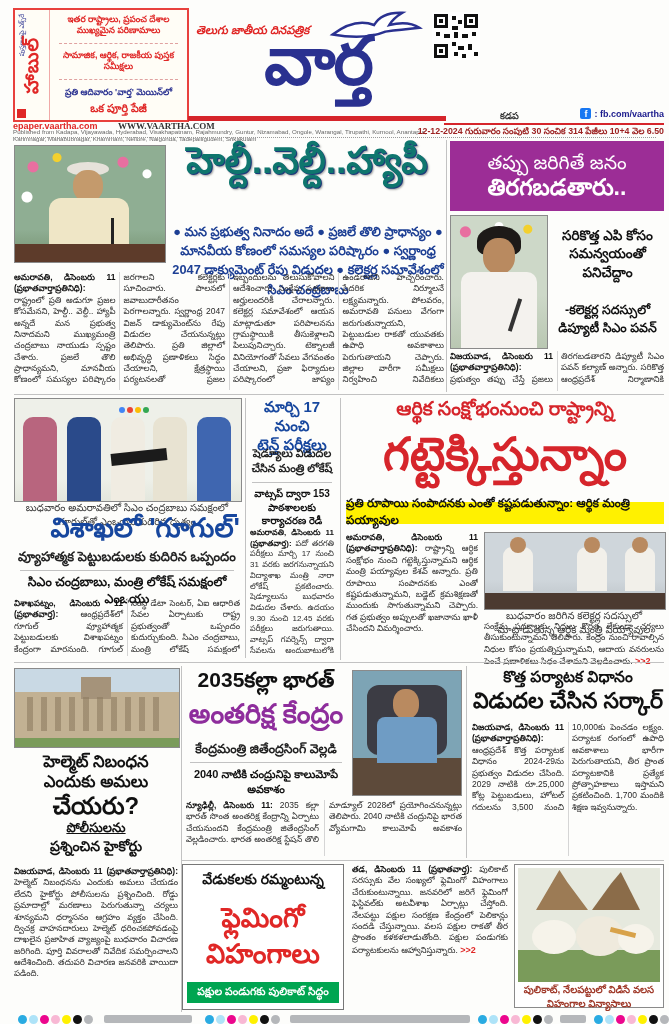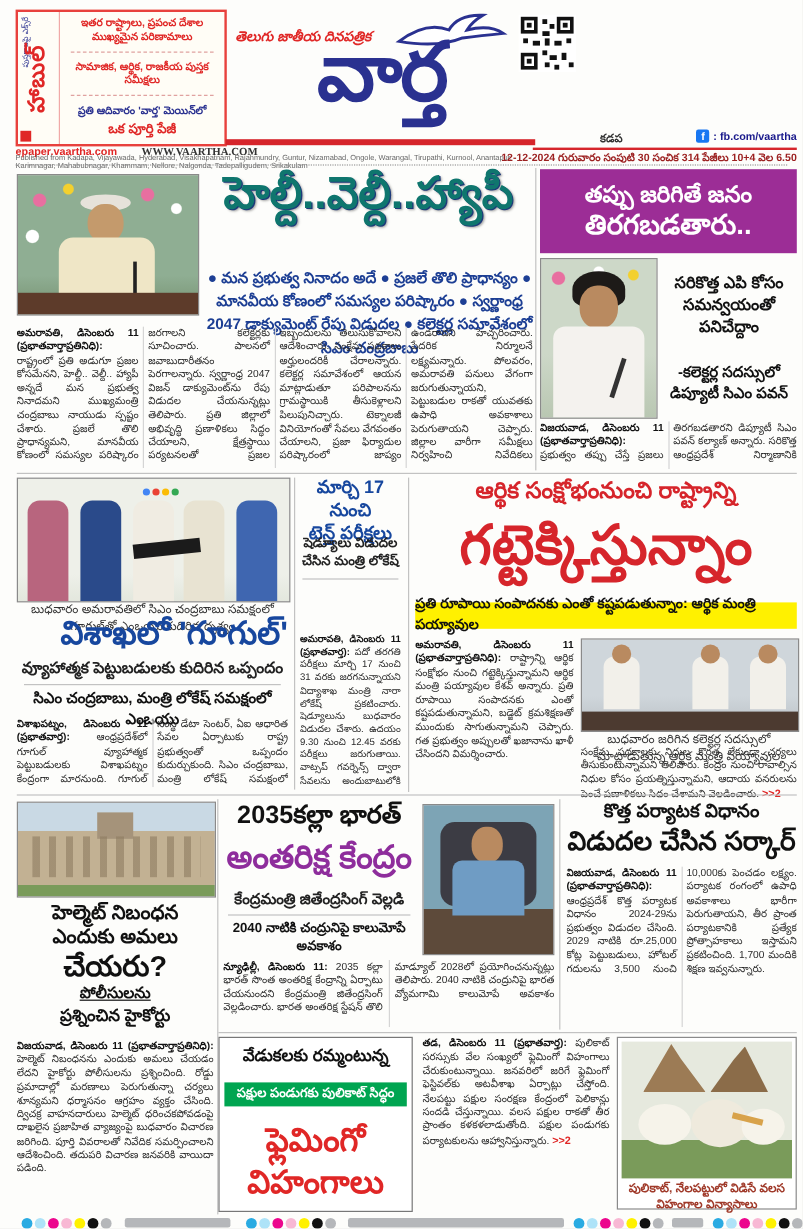--- a/index.html
+++ b/index.html
@@ -121,21 +121,21 @@
 
   
   #lead-hl{left:168px;top:142px;width:278px;font-size:37px;font-weight:800;color:#0f766e;text-align:center;line-height:1.05;
       text-shadow:1px 1px 0 #1d3a7a,2px 2px 2px rgba(0,0,0,.35);}
   #lead-deck{left:170px;top:222px;width:276px;font-size:12.8px;font-weight:bold;color:#1d3f94;text-align:center;line-height:1.5;}
   #lead-body{left:14px;top:272px;width:430px;height:118px;column-count:4;column-gap:8px;column-rule:1px solid #d5d5d5;}
 
   
   #pawan-box{left:450px;top:141px;width:214px;height:70px;background:#9c2d96;color:#fff;display:flex;flex-direction:column;
       align-items:center;justify-content:center;line-height:1.15;}
-  #pawan-box .l1{font-size:19px;font-weight:700;}
+  #pawan-box .l1{font-size:19px;font-weight:400;}
   #pawan-box .l2{font-size:23px;font-weight:800;}
   #pawan-side{left:551px;top:217px;width:113px;height:130px;display:flex;flex-direction:column;justify-content:space-around;}
   #pawan-side .s1{font-size:13.5px;font-weight:bold;color:#111;text-align:center;line-height:1.4;}
   #pawan-side .s2{font-size:12.5px;font-weight:bold;color:#111;text-align:center;line-height:1.4;}
   #pawan-body{left:450px;top:351px;width:214px;height:40px;column-count:2;column-gap:8px;column-rule:1px solid #d5d5d5;}
 
   
   #google-cap{left:14px;top:502px;width:226px;}
   #google-hl{left:14px;top:513px;width:226px;font-size:27px;font-weight:800;color:#17479e;text-align:right;}
   #google-d1{left:14px;top:549px;width:226px;font-size:13px;font-weight:bold;color:#222;text-align:center;}
@@ -336,20 +336,21 @@
   </div>
 
   <div class="vr" style="left:245px;top:398px;height:260px;"></div>
 
   <div id="tenth-hl" class="abs">
     <div>మార్చి 17 నుంచి</div>
     <div>టెన్త్ పరీక్షలు</div>
   </div>
   <div id="tenth-d1" class="abs">షెడ్యూలు విడుదల చేసిన మంత్రి లోకేష్</div>
   <div id="tenth-rule" class="hrl"></div>
+  <div id="tenth-d2" class="abs">వాట్సప్ ద్వారా 153 పాఠశాలలకు కార్యాచరణ రెడీ</div>
   <div id="tenth-body" class="abs body-txt">
     <span class="dl">అమరావతి, డిసెంబరు 11 (ప్రభాతవార్త):</span>
     <span>పదో తరగతి పరీక్షలు మార్చి 17 నుంచి 31 వరకు జరగనున్నాయని విద్యాశాఖ మంత్రి నారా లోకేష్ ప్రకటించారు. షెడ్యూలును బుధవారం విడుదల చేశారు. ఉదయం 9.30 నుంచి 12.45 వరకు పరీక్షలు జరుగుతాయి. వాట్సప్ గవర్నెన్స్ ద్వారా సేవలను అందుబాటులోకి తెచ్చేందుకు కార్యాచరణ సిద్ధమని తెలిపారు.</span>
   </div>
 
   <div class="vr" style="left:340px;top:398px;height:262px;"></div>
 
   <div id="fin-h1" class="abs">ఆర్థిక సంక్షోభంనుంచి రాష్ట్రాన్ని</div>
   <div id="fin-h2" class="abs">గట్టెక్కిస్తున్నాం</div>
   <div id="fin-strip" class="abs">ప్రతి రూపాయి సంపాదనకు ఎంతో కష్టపడుతున్నాం: ఆర్థిక మంత్రి పయ్యావుల</div>
@@ -415,25 +416,25 @@
   <div id="tour-h1" class="abs">కొత్త పర్యాటక విధానం</div>
   <div id="tour-body" class="abs body-txt">
     <span class="dl">విజయవాడ, డిసెంబరు 11 (ప్రభాతవార్తాప్రతినిధి):</span>
     <span>ఆంధ్రప్రదేశ్ కొత్త పర్యాటక విధానం 2024-29ను ప్రభుత్వం విడుదల చేసింది. 2029 నాటికి రూ.25,000 కోట్ల పెట్టుబడులు, హోటల్ గదులను 3,500 నుంచి 10,000కు పెంచడం లక్ష్యం. పర్యాటక రంగంలో ఉపాధి అవకాశాలు భారీగా పెరుగుతాయని, తీర ప్రాంత పర్యాటకానికి ప్రత్యేక ప్రోత్సాహకాలు ఇస్తామని ప్రకటించింది. 1,700 మందికి శిక్షణ ఇవ్వనున్నారు.</span>
   </div>
 
   <div class="hrl" style="left:182px;top:860px;width:482px;"></div>
 
   <div id="fla-box" class="abs">
     <div id="fla-kicker">వేడుకలకు రమ్మంటున్న</div>
-    <div id="fla-strip">పక్షుల పండుగకు పులికాట్ సిద్ధం</div>
     <div id="fla-hl">
       <div>ఫ్లెమింగో</div>
       <div>విహంగాలు</div>
     </div>
+    <div id="fla-strip">పక్షుల పండుగకు పులికాట్ సిద్ధం</div>
   </div>
   <div id="fla-body" class="abs body-txt">
     <span class="dl">తడ, డిసెంబరు 11 (ప్రభాతవార్త):</span>
     <span>పులికాట్ సరస్సుకు వేల సంఖ్యలో ఫ్లెమింగో విహంగాలు చేరుకుంటున్నాయి. జనవరిలో జరిగే ఫ్లెమింగో ఫెస్టివల్‌కు అటవీశాఖ ఏర్పాట్లు చేస్తోంది. నేలపట్టు పక్షుల సంరక్షణ కేంద్రంలో పెలికాన్లు సందడి చేస్తున్నాయి. వలస పక్షుల రాకతో తీర ప్రాంతం కళకళలాడుతోంది. పక్షుల పండుగకు పర్యాటకులను ఆహ్వానిస్తున్నారు.</span>
     <span class="more">&gt;&gt;2</span>
   </div>
   <div id="pel-frame" class="abs">
     <div id="pel-photo">
       <span class="wing1"></span>
       <span class="wing2"></span>

